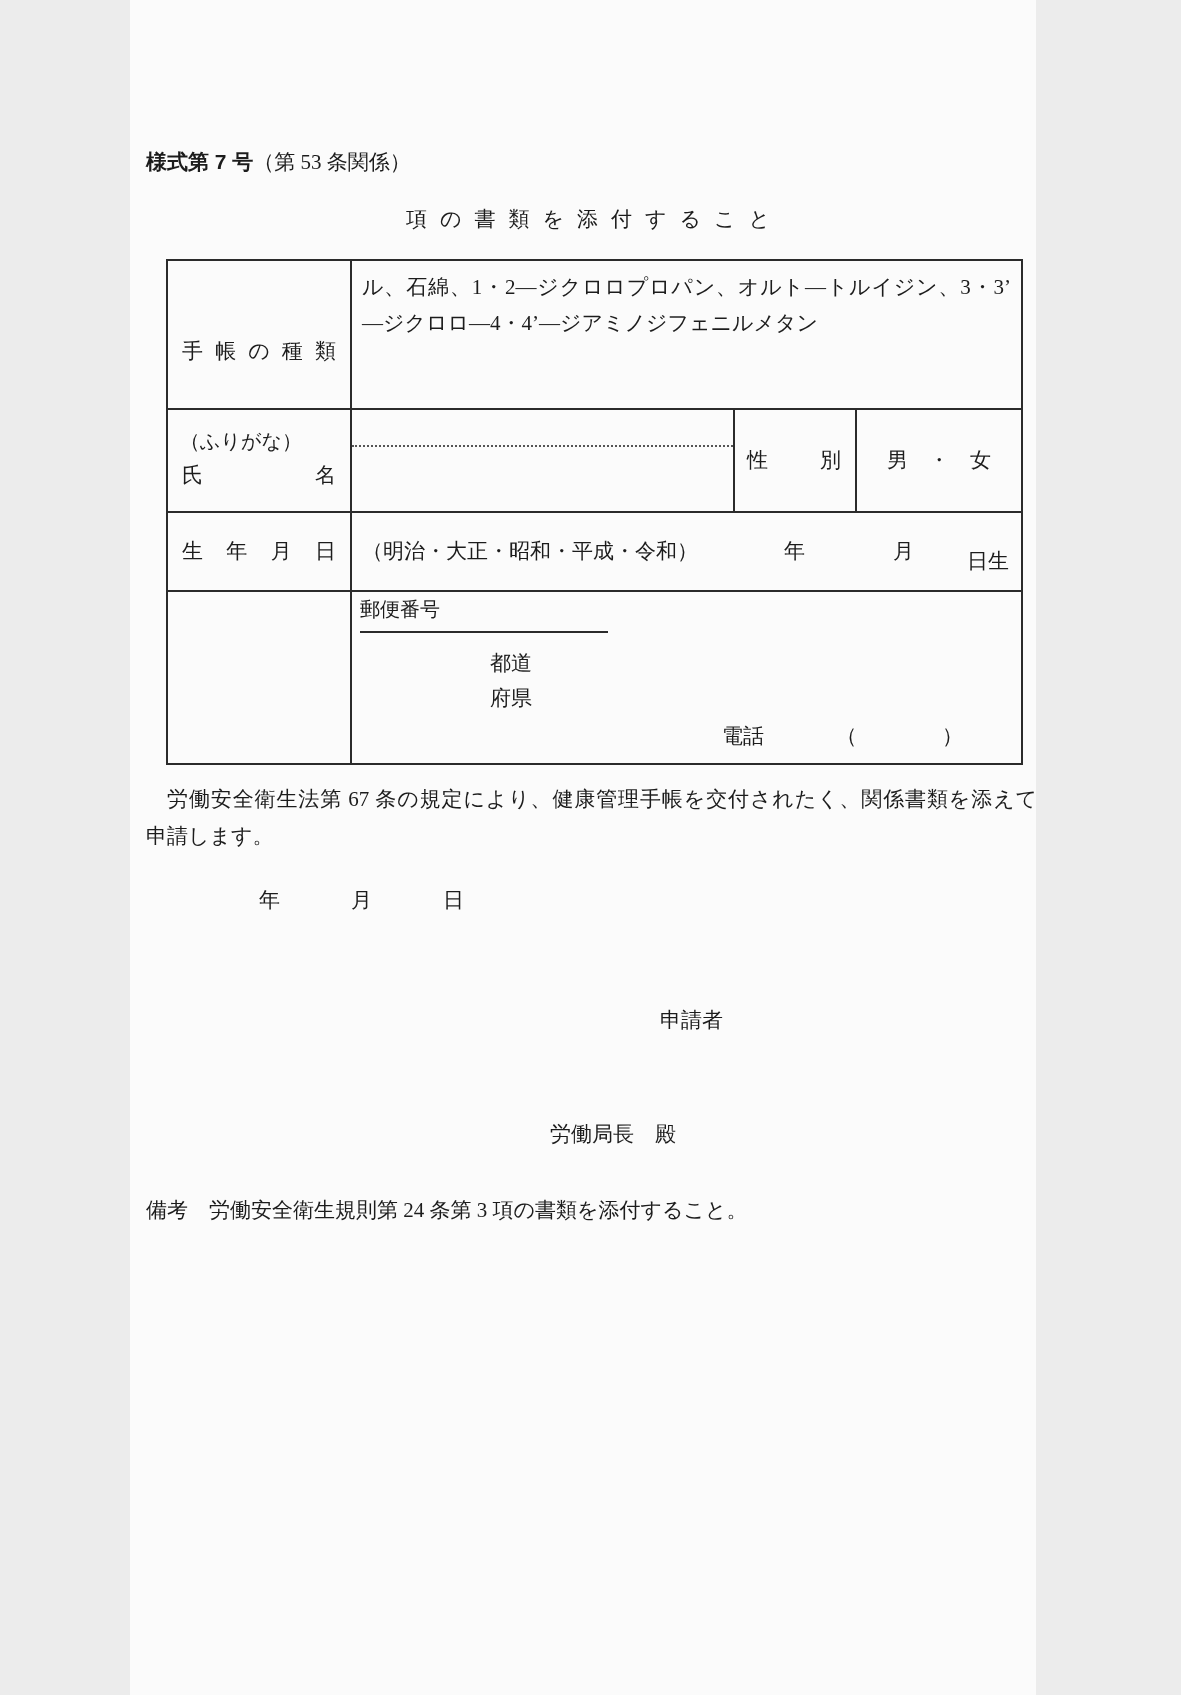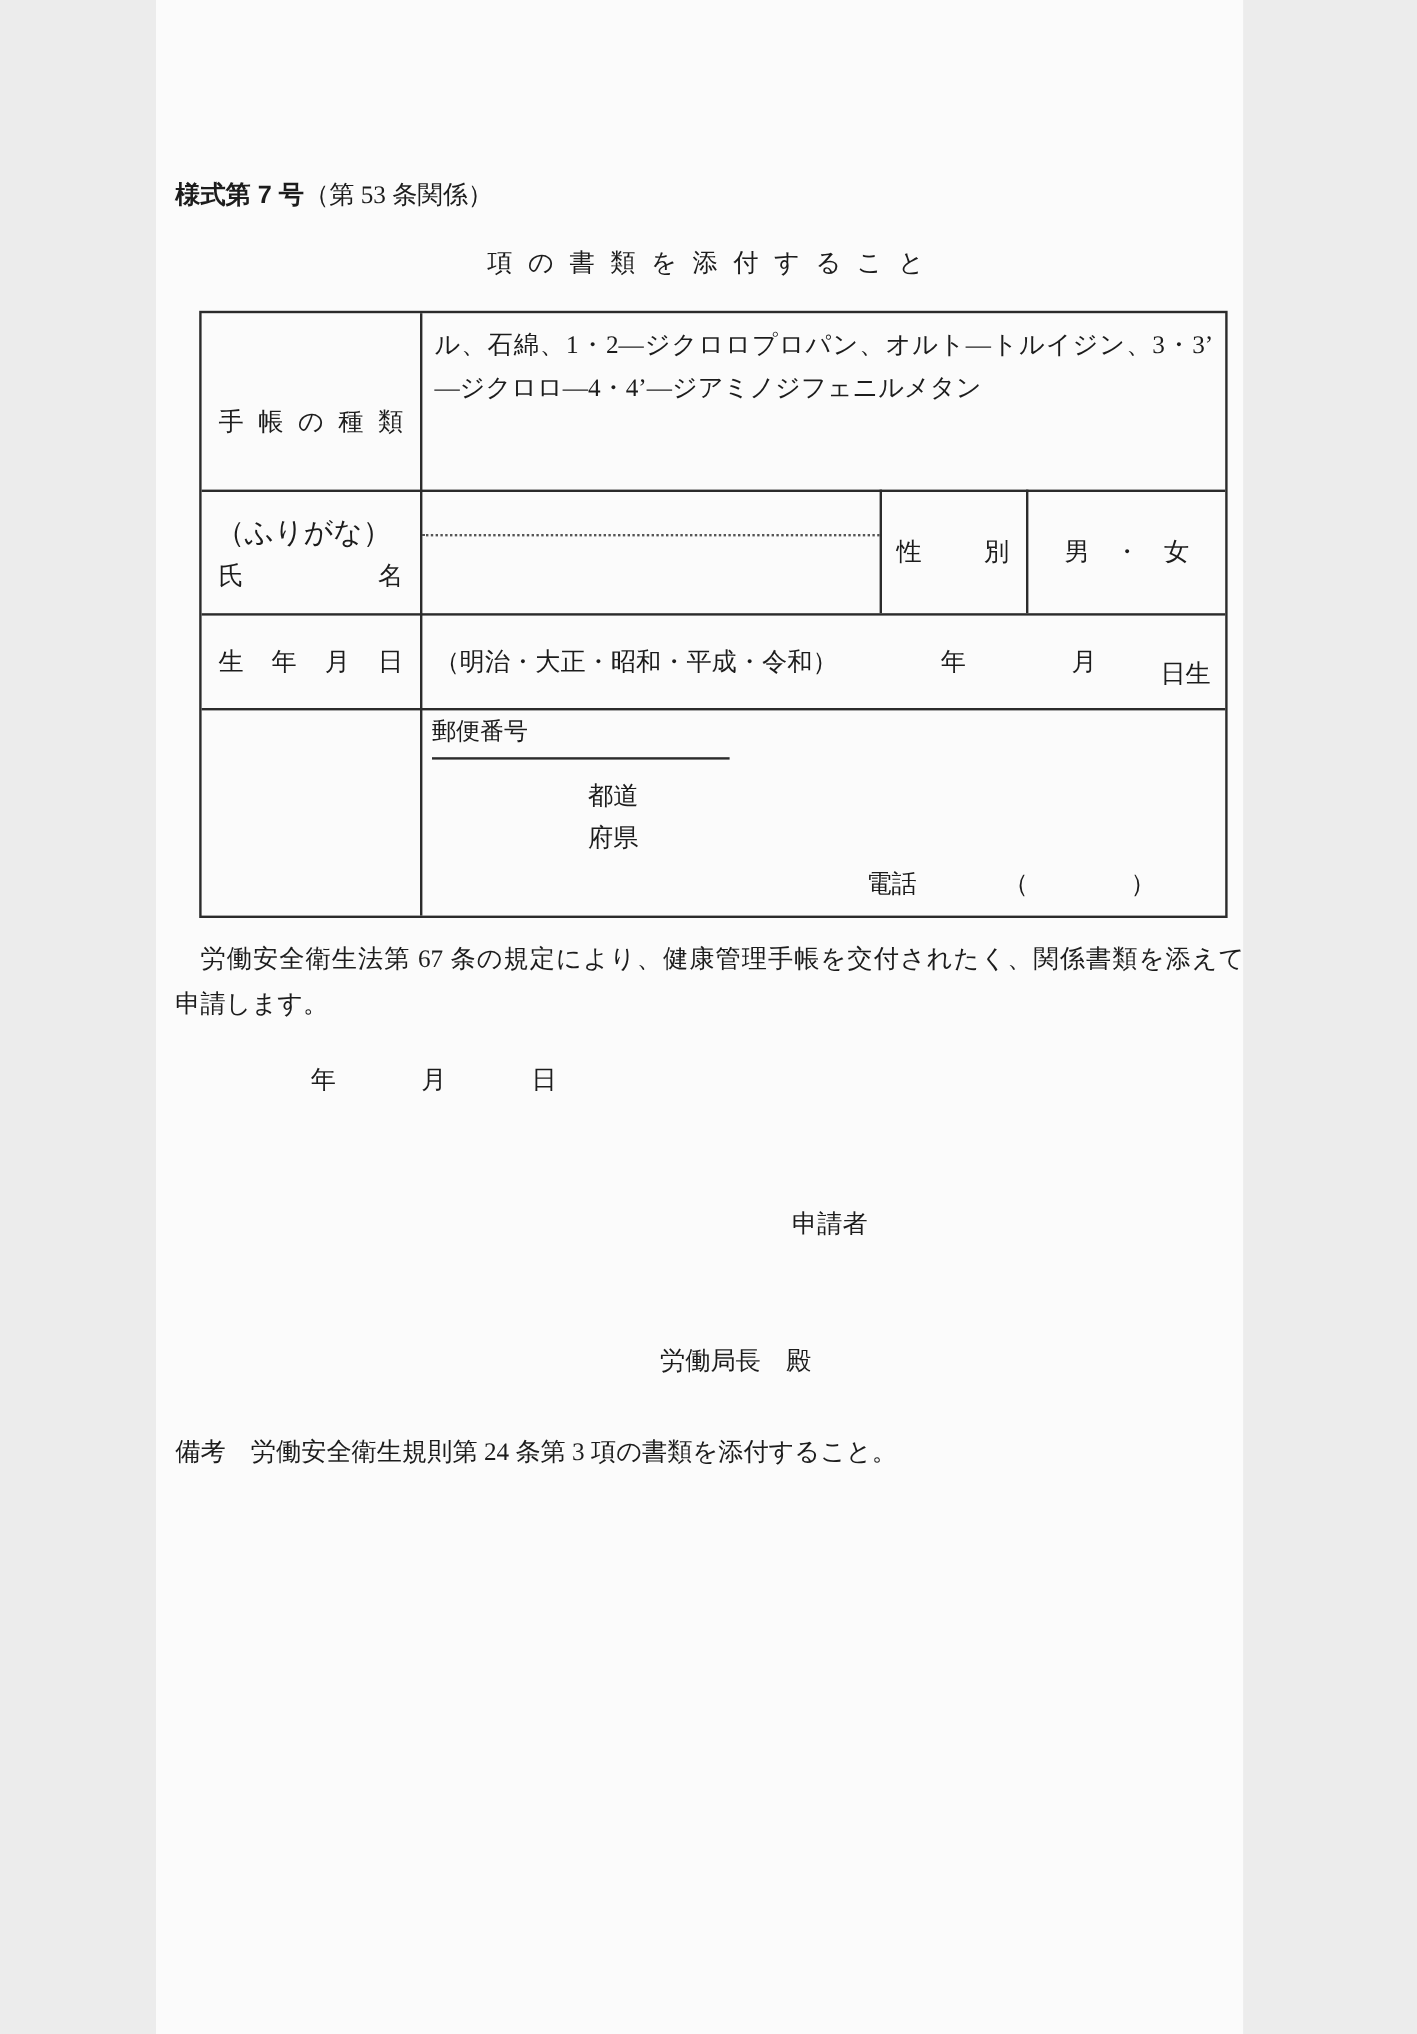--- a/index.html
+++ b/index.html
@@ -52,21 +52,21 @@
 
   <div class="cell flexc" style="left:0;top:0;width:182px;height:147px;margin-top:16px;">
     <span class="jlabel">手帳の種類</span>
   </div>
   <div class="cell type-text">
     <div class="jline">ル、石綿、1・2―ジクロロプロパン、オルト―トルイジン、3・3’</div>
     <div>―ジクロロ―4・4’―ジアミノジフェニルメタン</div>
   </div>
 
   <div class="cell" style="left:0;top:147px;width:182px;height:103px;padding-top:20px;">
-    <div style="padding:0 12px;font-size:24px;">（ふりがな）</div>
+    <div style="padding:0 12px;font-size:20px;">（ふりがな）</div>
     <div class="jlabel" style="margin-top:6px;">氏名</div>
   </div>
   <div class="cell" style="left:184px;top:147px;width:381px;height:103px;"></div>
   <div class="dotline"></div>
   <div class="cell flexc" style="left:567px;top:147px;width:118px;height:103px;">
     <span class="jlabel" style="padding:0 12px;">性別</span>
   </div>
   <div class="cell flexc" style="left:689px;top:147px;width:164px;height:103px;">
     <span class="jlabel" style="padding:0 30px;">男・女</span>
   </div>

